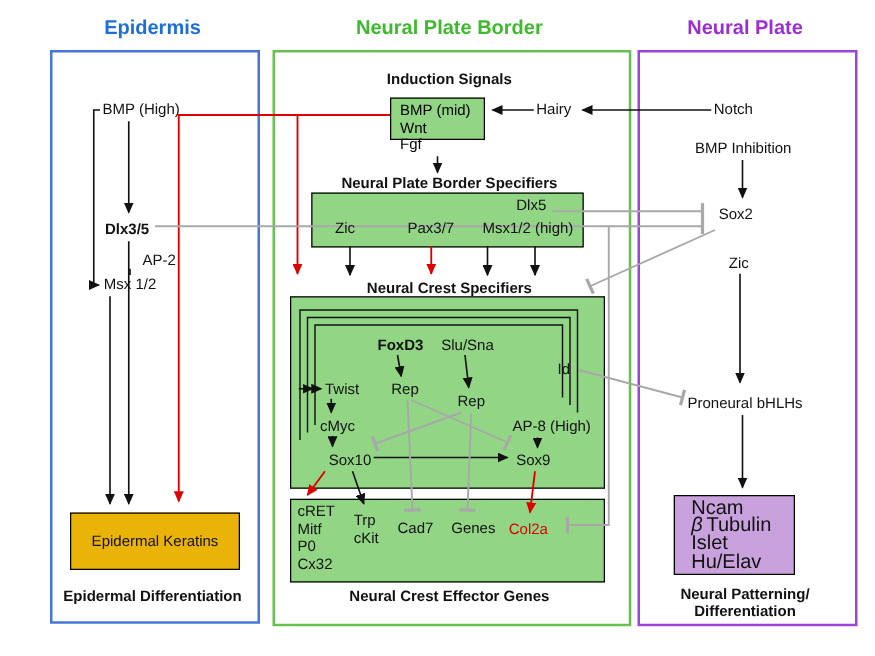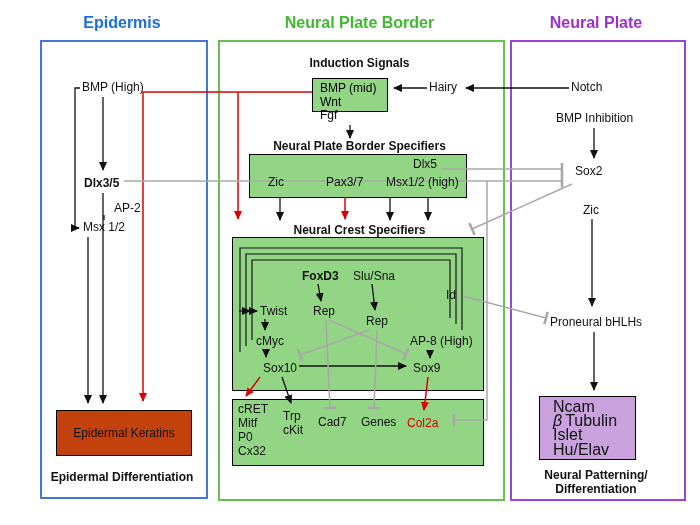--- a/index.html
+++ b/index.html
@@ -18,21 +18,21 @@
   .col-npb { left:218px; top:40px; width:283px; height:457px; border:2px solid #66c24f; }
   .col-np  { left:510px; top:40px; width:172px; height:457px; border:2px solid #9c44d9; }
   .gbox { position:absolute; background:#92d584; border:1.4px solid #000; z-index:1; }
   .box-induction { left:312px; top:78px; width:76px; height:34px; padding:3px 0 0 7px; box-sizing:border-box; }
   .box-induction div { font-size:12px; line-height:13.5px; }
   .box-npbs { left:249px; top:154px; width:216px; height:42px; }
   .box-crest { left:232px; top:237px; width:250px; height:152px; border-width:1.7px; }
   .box-effectors { left:232px; top:399px; width:250px; height:65px; }
   .box-keratins {
     position:absolute; left:56px; top:410px; width:134px; height:44px;
-    background:#c2410c; border:1.2px solid #000; z-index:1;
+    background:#eab308; border:1.2px solid #000; z-index:1;
     display:flex; align-items:center; justify-content:center; font-size:12px; color:#111;
   }
   .box-diff {
     position:absolute; left:539px; top:396px; width:97px; height:64px;
     background:#c9a2dd; border:1.4px solid #000; z-index:1;
     padding:3px 0 0 13px; box-sizing:border-box; color:#111;
   }
   .box-diff .pline { font-size:16px; line-height:14.2px; }
   .beta { font-style:italic; margin-right:3px; }
   .red-text { color:#de0000; }
@@ -159,20 +159,21 @@
   <div class="lbl" style="left:446px; top:288px;">Id</div>
   <div class="lbl" style="left:238px; top:402px;">cRET</div>
   <div class="lbl" style="left:238px; top:416px;">Mitf</div>
   <div class="lbl" style="left:238px; top:430px;">P0</div>
   <div class="lbl" style="left:238px; top:444px;">Cx32</div>
   <div class="lbl" style="left:283px; top:409px;">Trp</div>
   <div class="lbl" style="left:283px; top:423px;">cKit</div>
   <div class="lbl" style="left:318px; top:415px;">Cad7</div>
   <div class="lbl" style="left:361px; top:415px;">Genes</div>
   <div class="lbl red-text" style="left:407px; top:416px;">Col2a</div>
+  <div class="lbl hdr" style="left:218px; top:470px; width:283px;">Neural Crest Effector Genes</div>
 
   <div class="lbl" style="left:571px; top:80px;">Notch</div>
   <div class="lbl" style="left:556px; top:111px;">BMP Inhibition</div>
   <div class="lbl" style="left:575px; top:164px;">Sox2</div>
   <div class="lbl" style="left:583px; top:203px;">Zic</div>
   <div class="lbl" style="left:550px; top:315px;">Proneural bHLHs</div>
   <div class="lbl hdr" style="left:510px; top:468px; width:172px;">Neural Patterning/</div>
   <div class="lbl hdr" style="left:510px; top:482px; width:172px;">Differentiation</div>
 
 </div>

